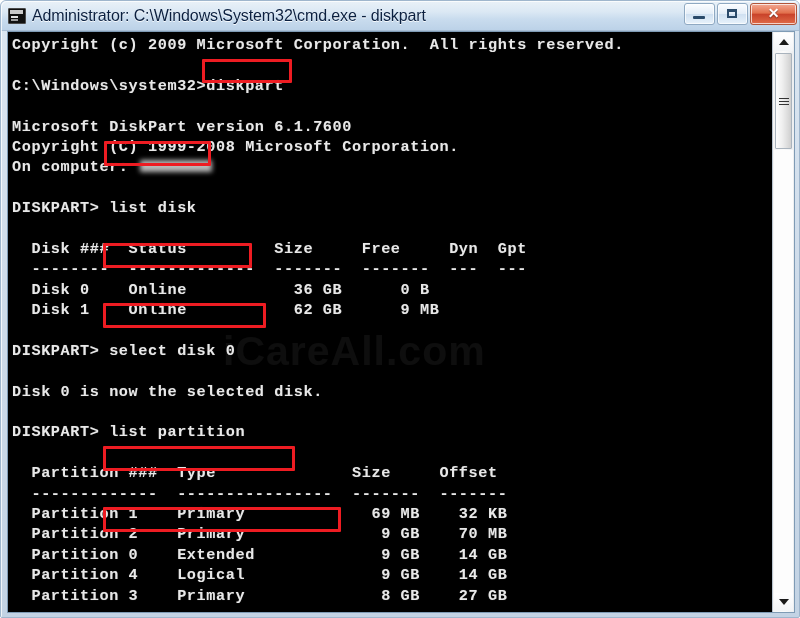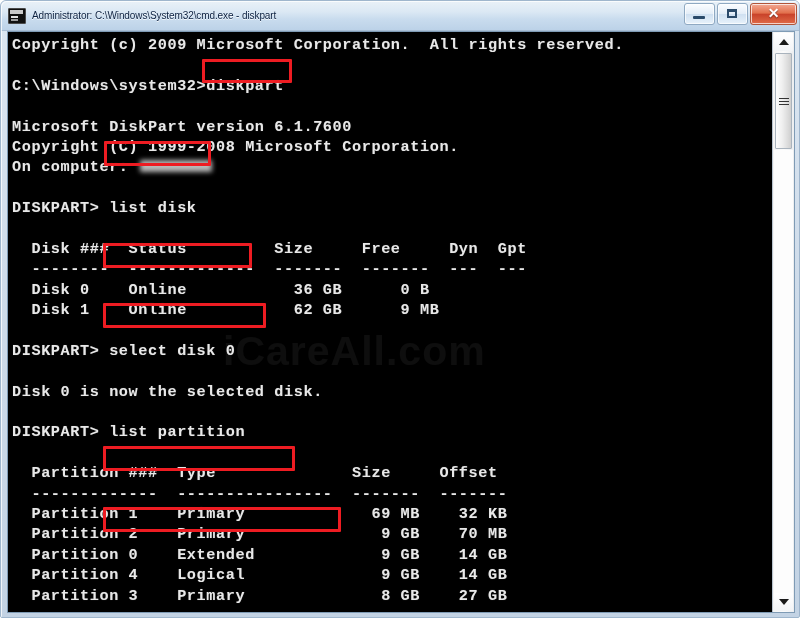--- a/index.html
+++ b/index.html
@@ -69,21 +69,21 @@
   }
   #title-icon::after {
     content: "";
     position: absolute;
     left: 2px; top: 7px;
     width: 7px; height: 2px;
     background: #e0e0e0;
     box-shadow: 0 3px 0 0 #9a9a9a;
   }
   #title-text {
-    font-size: 10px;
+    font-size: 16px;
     color: #0b2040;
     white-space: nowrap;
     letter-spacing: -0.1px;
     text-shadow: 0 1px 0 rgba(255,255,255,0.85);
   }
 
   
   #winbtns {
     position: absolute;
     right: 4px;

